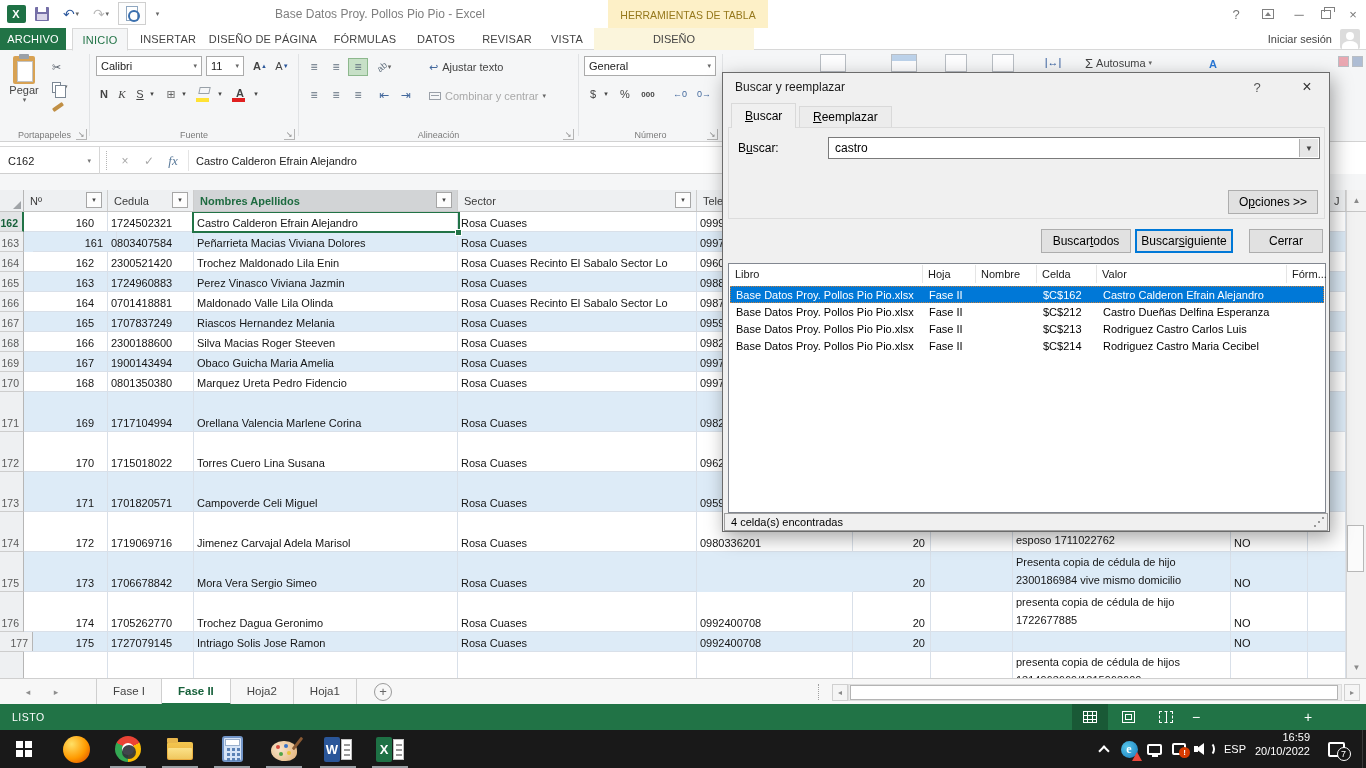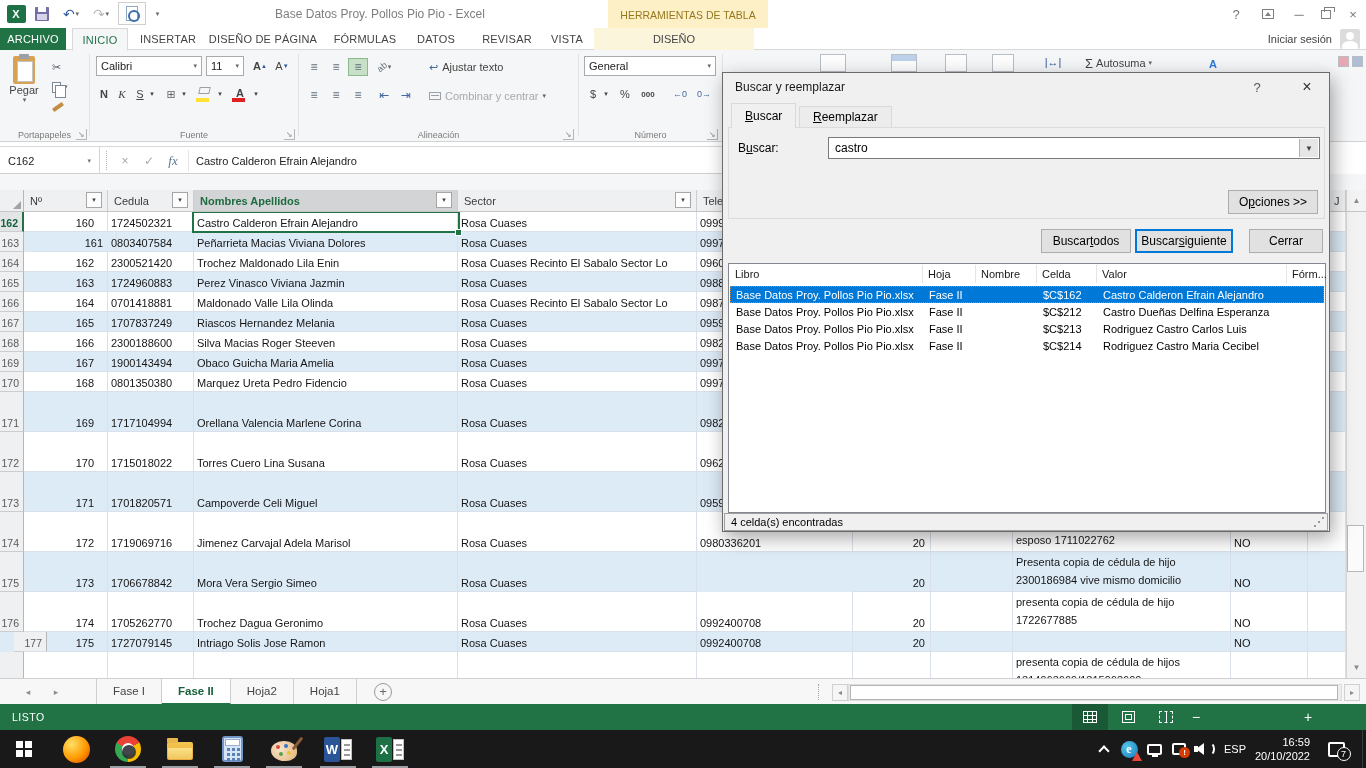--- a/index.html
+++ b/index.html
@@ -177,21 +177,21 @@
 .edge{width:17px;height:17px;border-radius:50%;background:radial-gradient(circle at 35% 35%,#57c6ea,#1479bb);color:#fff;font-weight:bold;font-size:12px;line-height:16px;text-align:center;position:relative;font-family:"Liberation Serif",serif}
 .edge:after{content:'';position:absolute;right:-4px;bottom:-3px;border-left:5px solid transparent;border-right:5px solid transparent;border-bottom:9px solid #e8483c}
 .mon{width:15px;height:11px;border:2px solid #fff;border-radius:2px;position:relative}
 .mon:after{content:'';position:absolute;left:3px;bottom:-4px;width:6px;height:2px;background:#fff}
 .act{width:14px;height:12px;border:2px solid #fff;border-radius:2px;position:relative}
 .act .b{position:absolute;right:-6px;bottom:-5px;width:11px;height:11px;background:#d83b01;border-radius:50%;color:#fff;font-size:8px;line-height:11px;text-align:center;font-weight:bold}
 .spk{position:relative;width:22px;height:14px}
 .spk:before{content:'';position:absolute;left:0;top:4px;width:4px;height:6px;background:#fff}
 .spk:after{content:'';position:absolute;left:2px;top:1px;border-top:6px solid transparent;border-bottom:6px solid transparent;border-right:8px solid #fff}
 .spk .arc{position:absolute;left:10px;top:0;width:11px;height:14px;border:2px solid transparent;border-right-color:#fff;border-radius:50%}
-.clock{position:absolute;top:0;height:38px;display:flex;flex-direction:column;align-items:flex-end;justify-content:center;font-size:11px;line-height:14px}
+.clock{position:absolute;top:0;height:38px;display:flex;flex-direction:column;align-items:flex-end;justify-content:flex-start;font-size:11px;line-height:14px}
 .notif{width:17px;height:15px;border:2px solid #fff;border-radius:2px;position:relative}
 .notif .badge{position:absolute;right:-8px;bottom:-6px;width:14px;height:14px;border-radius:50%;background:#141414;border:1px solid #fff;color:#fff;font-size:9px;line-height:12px;text-align:center}
 .showdesk{position:absolute;right:0;top:0;width:4px;height:38px;border-left:1px solid #3a3a3a}
 </style>
 </head>
 <body>
 
 <div id="screen">
 
   <div id="titlebar">
@@ -584,21 +584,21 @@
         <div class="gcell c-nom" style="left: 194px; width: 264px;">Trochez Dagua Geronimo</div>
         <div class="gcell c-sec" style="left: 458px; width: 239px;">Rosa Cuases</div>
         <div class="gcell c-tel" style="left: 697px; width: 156px;">0992400708</div>
         <div class="gcell c-v20" style="left: 853px; width: 78px;">20</div>
         <div class="gcell c-sp" style="left: 931px; width: 82px;"></div>
         <div class="gcell c-obs" style="left: 1013px; width: 218px;">presenta copia de cédula de hijo 1722677885</div>
         <div class="gcell c-no" style="left: 1231px; width: 77px;">NO</div>
         <div class="gcell c-j" style="left: 1308px; width: 38px;"></div>
       </div>
       <div class="grow band" style="top: 420px; height: 20px;">
-        <div class="gcell c-num" style="left: 14px; width: 24px; padding-left: 28px;">177</div>
+        <div class="gcell c-num" style="left: 0px; width: 24px; padding-left: 28px;">177</div>
         <div class="gcell c-n" style="left: 24px; width: 84px;">175</div>
         <div class="gcell c-ced" style="left: 108px; width: 86px;">1727079145</div>
         <div class="gcell c-nom" style="left: 194px; width: 264px;">Intriago Solis Jose Ramon</div>
         <div class="gcell c-sec" style="left: 458px; width: 239px;">Rosa Cuases</div>
         <div class="gcell c-tel" style="left: 697px; width: 156px;">0992400708</div>
         <div class="gcell c-v20" style="left: 853px; width: 78px;">20</div>
         <div class="gcell c-sp" style="left: 931px; width: 82px;"></div>
         <div class="gcell c-obs" style="left: 1013px; width: 218px;"></div>
         <div class="gcell c-no" style="left: 1231px; width: 77px;">NO</div>
         <div class="gcell c-j" style="left: 1308px; width: 38px;"></div>

